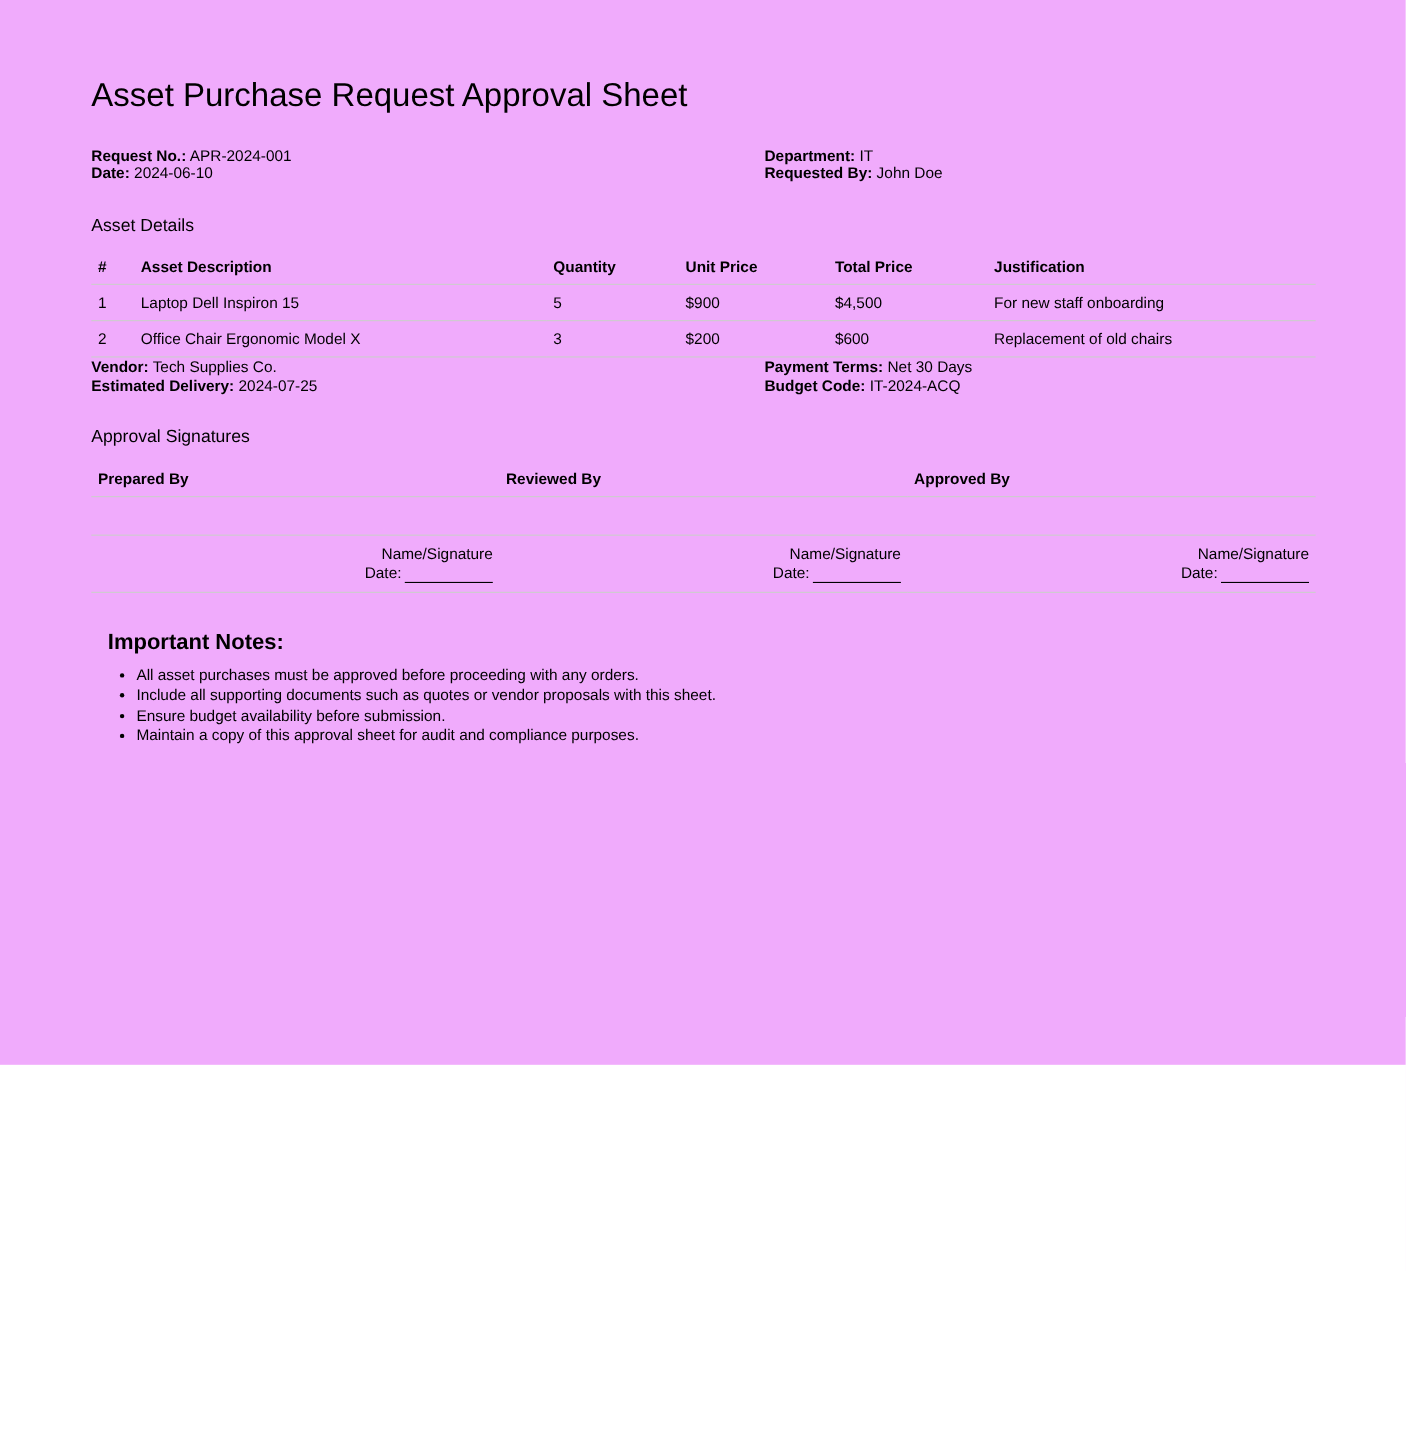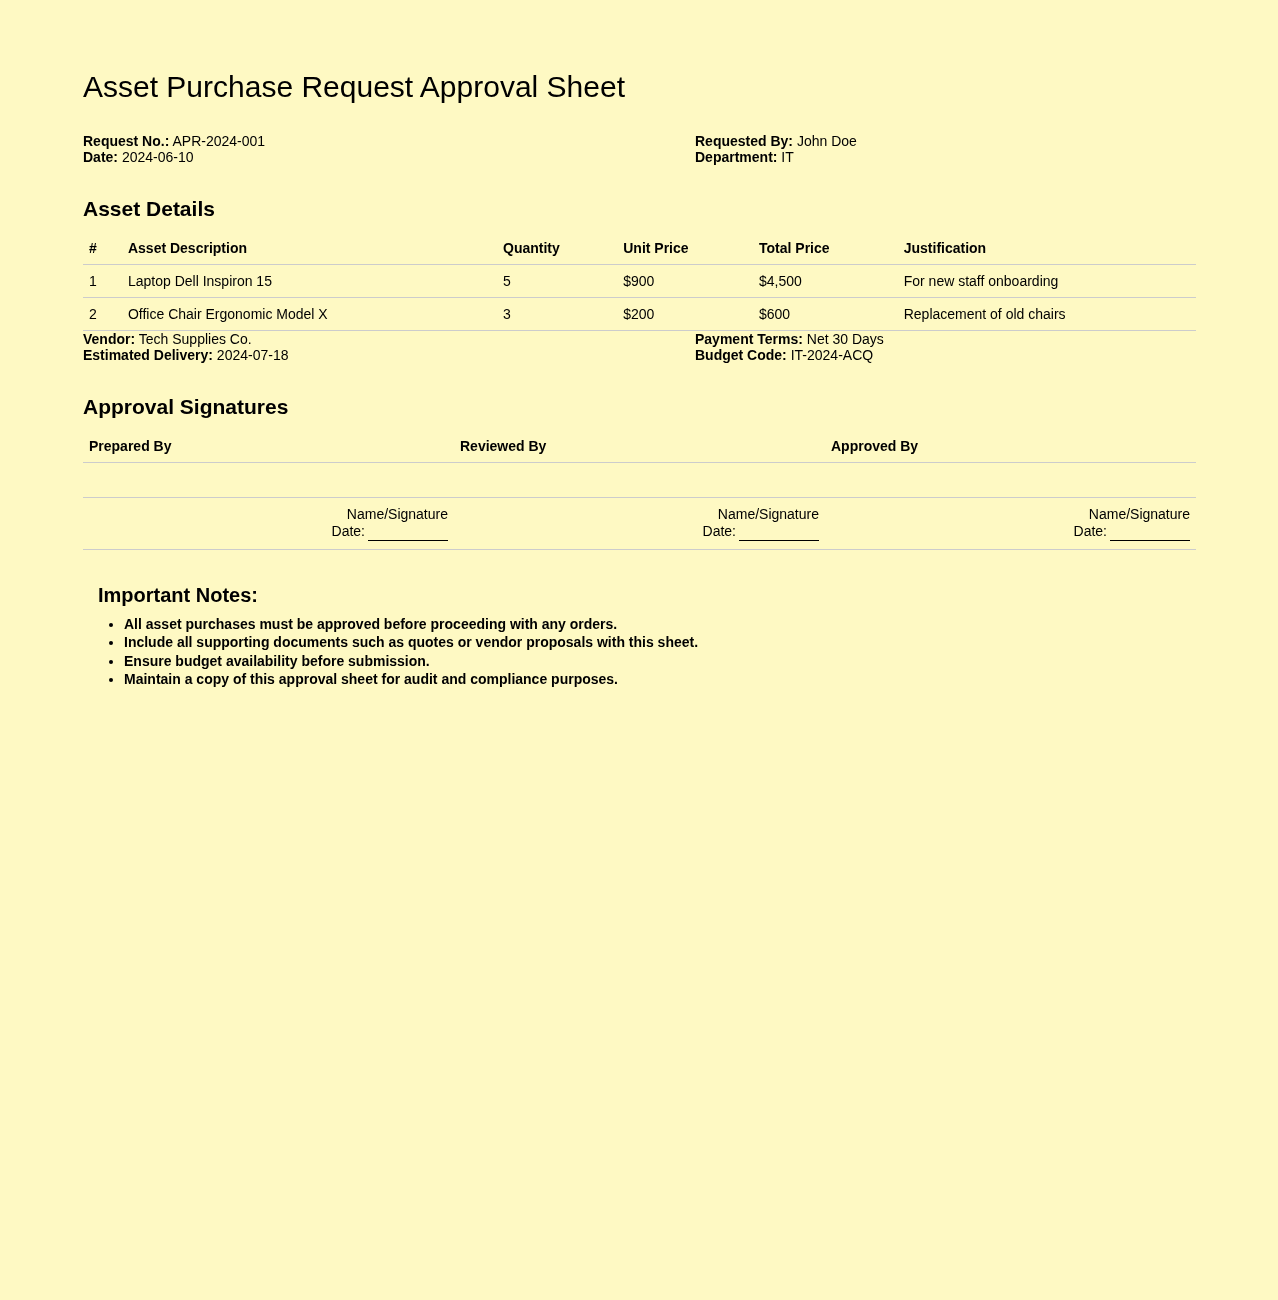--- a/index.html
+++ b/index.html
@@ -6,42 +6,42 @@
   html, body { margin: 0; padding: 0; background: #ffffff; }
   body {
     font-family: "Liberation Sans", sans-serif;
     color: #000000;
     width: 1278px;
     height: 1300px;
     overflow: hidden;
   }
   .page {
     width: 1278px;
-    height: 1300px;
+    height: 968px;
     padding: 70px 82px 16px 83px;
-    background: #fef9c3;
+    background: #f0abfc;
   }
   .doc-title {
     font-size: 30px;
     font-weight: normal;
     line-height: 1.15;
     margin: 0 0 28px 0;
   }
   .meta-block {
     display: flex;
     font-size: 14px;
     line-height: 16.5px;
     gap: 36px;
   }
   .meta-col-left { width: 576px; flex: 0 0 576px; }
   .meta-col-right { flex: 1; }
   .meta-line b { font-weight: bold; }
   .section-heading {
-    font-size: 21px;
-    font-weight: bold;
+    font-size: 16px;
+    font-weight: normal;
     margin: 31px 0 12px 0;
     line-height: 1.1;
   }
   table.sheet-table {
     width: 100%;
     border-collapse: collapse;
     font-size: 14px;
   }
   table.sheet-table th,
   table.sheet-table td {
@@ -67,42 +67,41 @@
     width: 80px;
     border-bottom: 1px solid #000000;
     margin-left: 3px;
   }
   .notes-block { margin: 33px 0 0 15px; }
   .notes-title { font-size: 20px; font-weight: bold; line-height: 1.2; }
   .notes-list {
     margin: 8px 0 0 0;
     padding-left: 26px;
     font-size: 14px;
-    font-weight: bold;
   }
   .notes-list li {
     line-height: 18.5px;
     margin: 0;
   }
 </style>
 </head>
 <body>
 
 <div class="page">
 
   <h1 class="doc-title">Asset Purchase Request Approval Sheet</h1>
 
   <div class="meta-block">
     <div class="meta-col-left">
       <div class="meta-line"><b>Request No.:</b> <span>APR-2024-001</span></div>
       <div class="meta-line"><b>Date:</b> <span>2024-06-10</span></div>
     </div>
     <div class="meta-col-right">
+      <div class="meta-line"><b>Department:</b> <span>IT</span></div>
       <div class="meta-line"><b>Requested By:</b> <span>John Doe</span></div>
-      <div class="meta-line"><b>Department:</b> <span>IT</span></div>
     </div>
   </div>
 
   <h2 class="section-heading">Asset Details</h2>
 
   <table class="sheet-table">
     <thead>
       <tr>
         <th class="col-num">#</th>
         <th class="col-desc">Asset Description</th>
@@ -128,21 +127,21 @@
         <td>$200</td>
         <td>$600</td>
         <td>Replacement of old chairs</td>
       </tr>
     </tbody>
   </table>
 
   <div class="meta-block vendor-block">
     <div class="meta-col-left">
       <div class="meta-line"><b>Vendor:</b> <span>Tech Supplies Co.</span></div>
-      <div class="meta-line"><b>Estimated Delivery:</b> <span>2024-07-18</span></div>
+      <div class="meta-line"><b>Estimated Delivery:</b> <span>2024-07-25</span></div>
     </div>
     <div class="meta-col-right">
       <div class="meta-line"><b>Payment Terms:</b> <span>Net 30 Days</span></div>
       <div class="meta-line"><b>Budget Code:</b> <span>IT-2024-ACQ</span></div>
     </div>
   </div>
 
   <h2 class="section-heading">Approval Signatures</h2>
 
   <table class="sheet-table sig-table">

